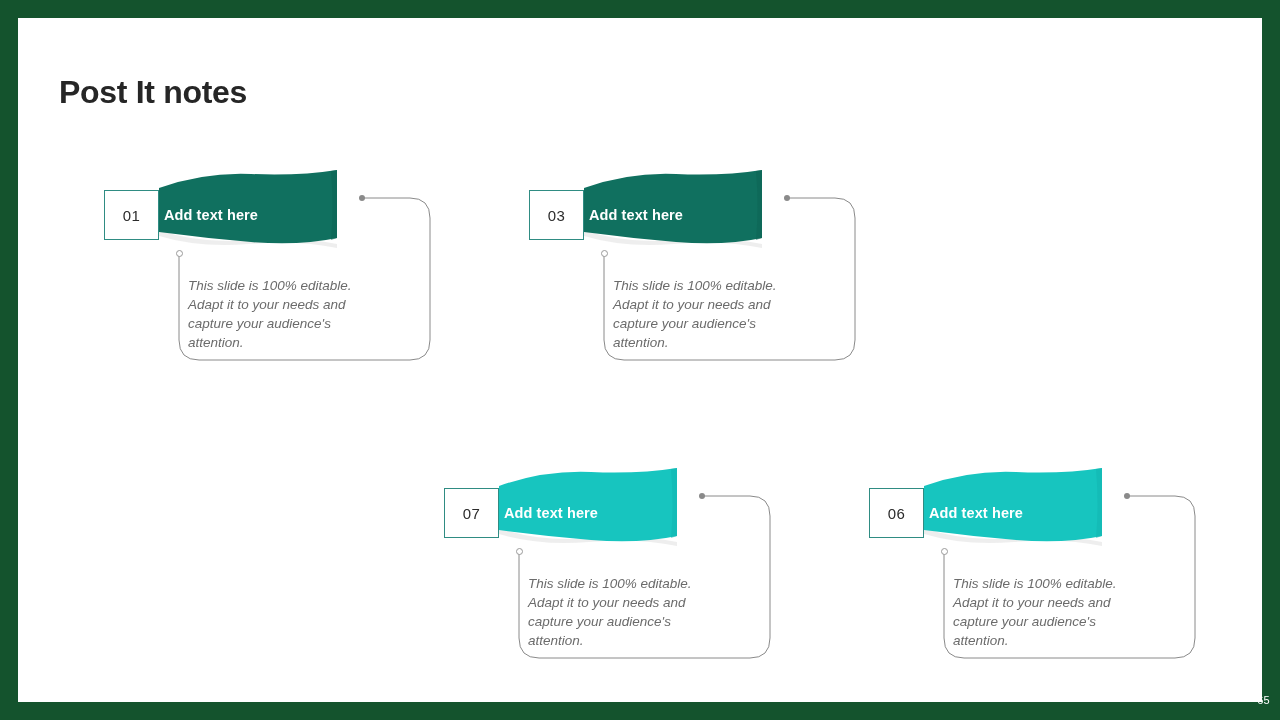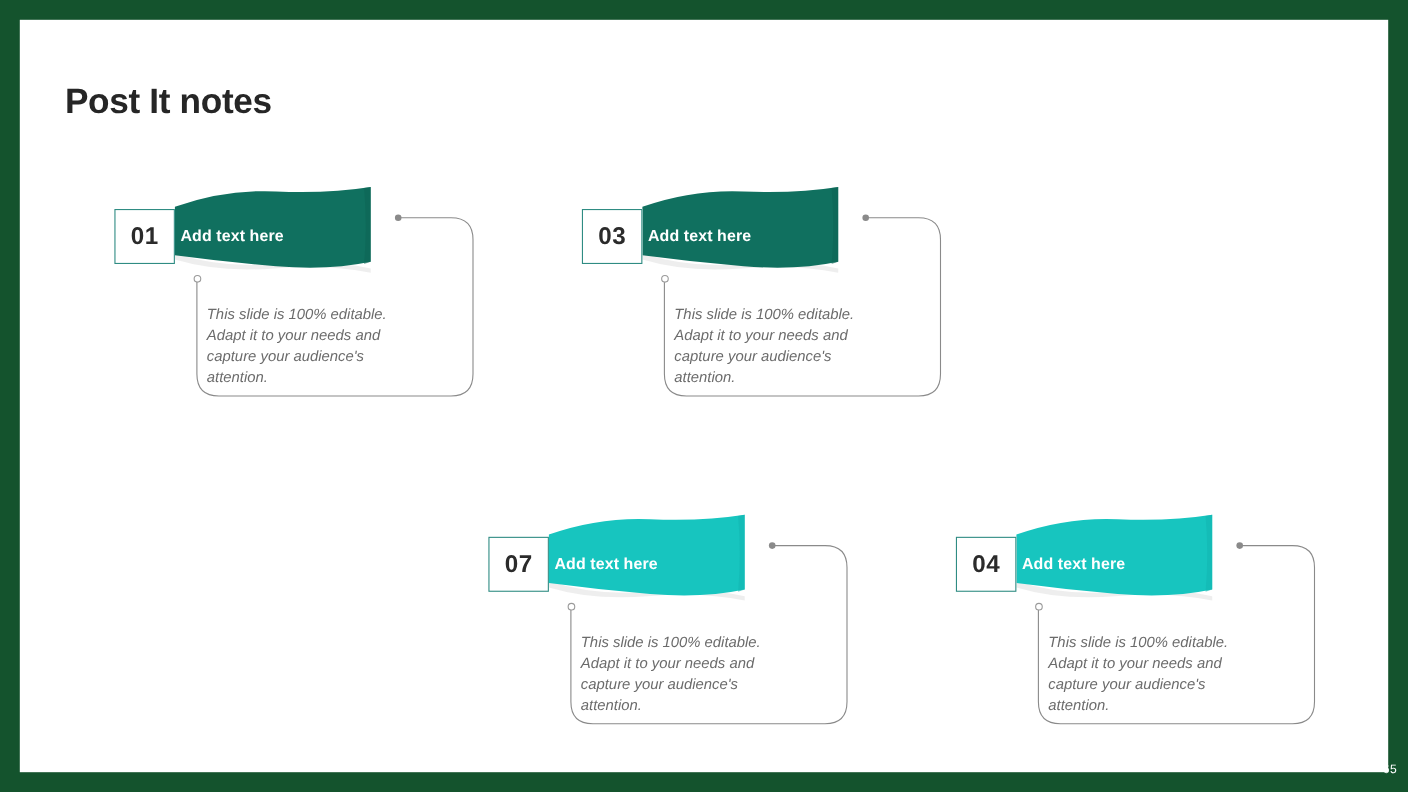--- a/index.html
+++ b/index.html
@@ -84,22 +84,22 @@
     height: 50px;
     box-sizing: border-box;
     background: #ffffff;
     border: 1px solid #2f8c83;
     display: flex;
     align-items: center;
     justify-content: center;
     z-index: 3;
   }
   .num-box-label {
-    font-size: 22px;
-    font-weight: bold;
+    font-size: 15px;
+    font-weight: normal;
     color: #2b2b2b;
     letter-spacing: 0.4px;
   }
 
   
   .ribbon-wrap {
     position: absolute;
     left: 55px;
     top: 6px;
     width: 180px;
@@ -253,21 +253,21 @@
       <div class="ribbon-wrap">
         <svg class="ribbon-svg" viewBox="0 0 180 90" preserveAspectRatio="none" aria-hidden="true">
           <path d="M 0 60 Q 40 74 90 70 Q 140 66 178 74 L 178 78 Q 140 70 90 74 Q 40 78 0 66 Z" fill="#ededed" opacity="0.95"></path>
           <path d="M 0 18 Q 45 2 92 4 Q 140 6 178 0 L 178 68 Q 140 76 92 72 Q 45 68 0 62 Z" fill="#17c5bf"></path>
           <path d="M 172 1 Q 175 36 172 70 L 178 68 L 178 0 Z" fill="#12b5b0" opacity="0.55"></path>
         </svg>
         <div class="ribbon-label">Add text here</div>
       </div>
 
       <div class="num-box">
-        <span class="num-box-label">04</span>
+        <span class="num-box-label">06</span>
       </div>
 
       <p class="note-body">This slide is 100% editable. Adapt it to your needs and capture your audience's attention.</p>
     </div>
 
   </div>
 
   <div id="page-number">65</div>
 </div>
 

